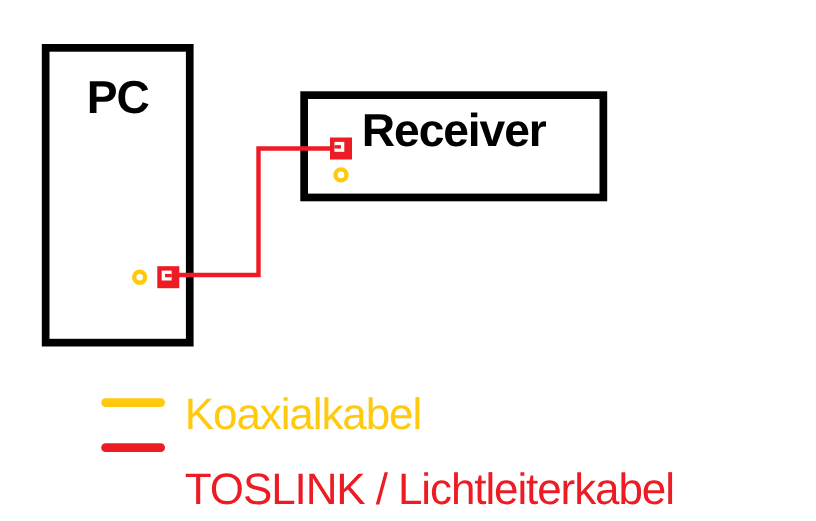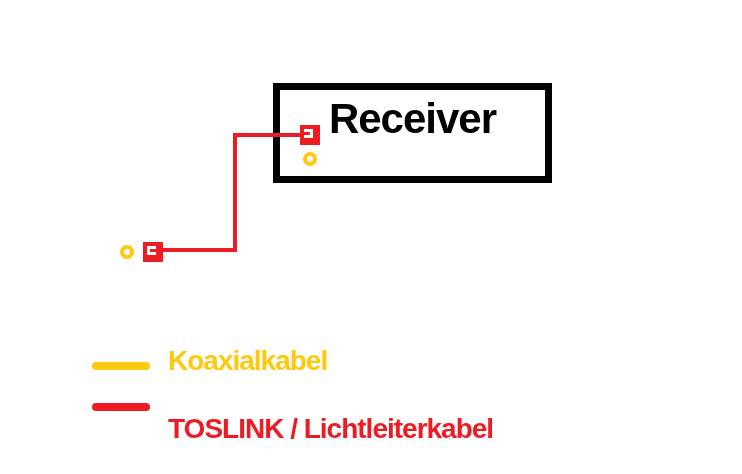--- a/index.html
+++ b/index.html
@@ -97,34 +97,38 @@
   .legend-swatch {
     position: absolute;
     width: 58px; height: 8px;
     border-radius: 4px;
   }
   .legend-swatch.coax { left: 92px; top: 362px; background: var(--coax); }
   .legend-swatch.tos  { left: 92px; top: 403px; background: var(--tos); }
 
   .legend-label {
     position: absolute;
-    font-weight: 700;
-    font-size: 28px;
+    font-weight: 400;
+    font-size: 40px;
     line-height: 42px;
     letter-spacing: -1px;
     white-space: nowrap;
+    margin-top: 16px;
   }
   .legend-label.coax { left: 168px; top: 340px; color: var(--coax); }
   .legend-label.tos  { left: 168px; top: 408px; color: var(--tos); }
 </style>
 </head>
 <body>
 
 <div class="stage">
 
+  <div class="device-box pc-box">
+    <span class="device-label">PC</span>
+  </div>
 
   <div class="device-box receiver-box">
     <span class="device-label">Receiver</span>
   </div>
 
   <svg class="cable-layer" viewBox="0 0 742 474">
     <path class="cable-path" d="M 153 250 H 235 V 135 H 310"></path>
   </svg>
 
   <div class="coax-port pc-coax"></div>

